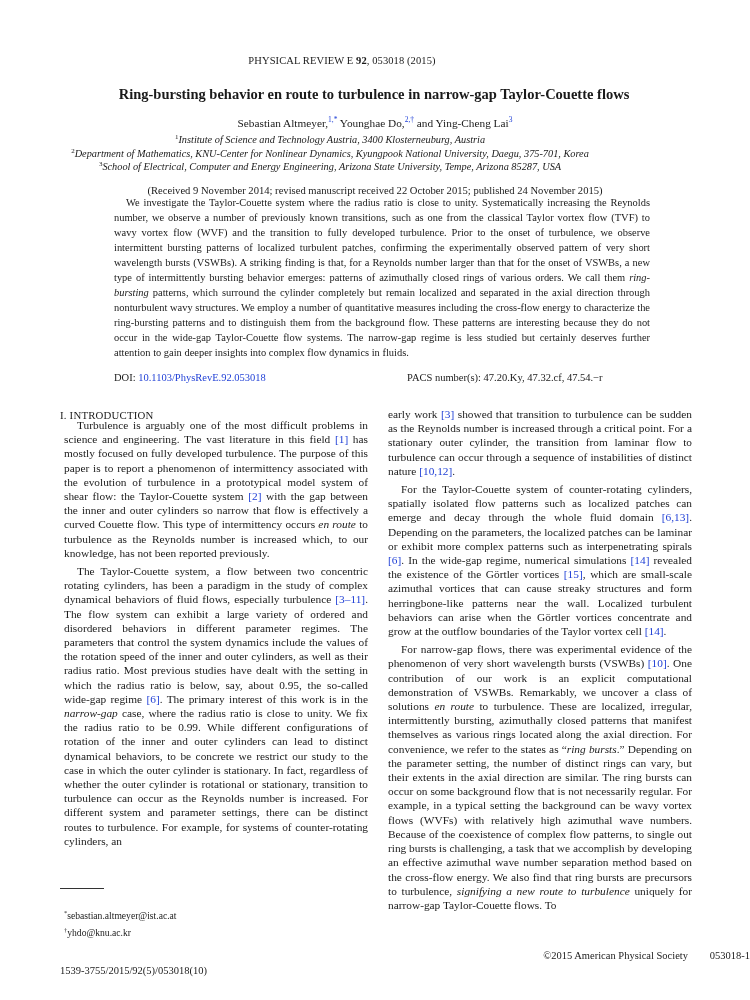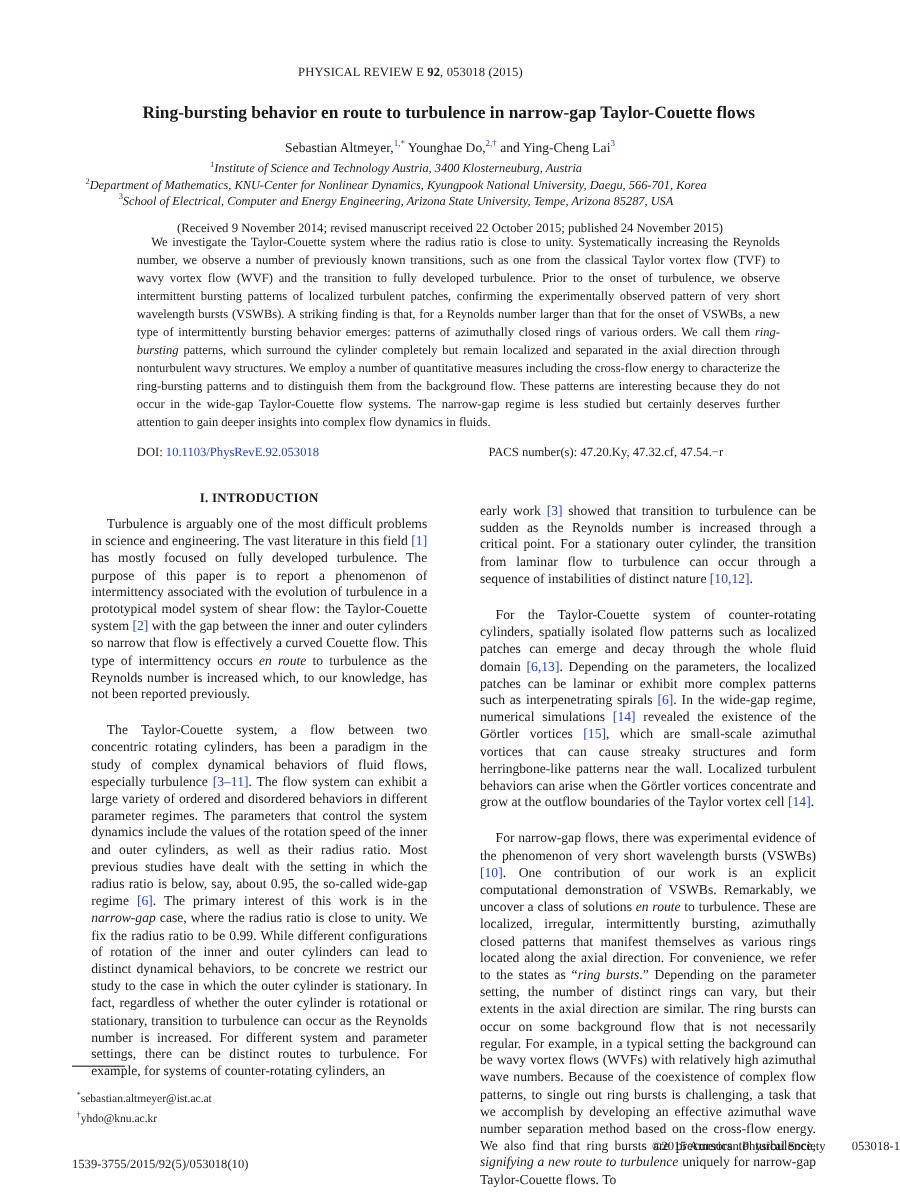--- a/index.html
+++ b/index.html
@@ -13,25 +13,25 @@
   .authors sup { color: #1f3fd6; font-size: 7.5px; }
   .affil { position: absolute; left: 0; width: 660px; font-size: 10.3px; font-style: italic; }
   .affil sup { font-style: normal; font-size: 7px; }
   .received { position: absolute; top: 185px; left: 0; width: 750px; font-size: 10.6px; }
   .abstract { position: absolute; top: 195px; left: 114px; width: 536px; font-size: 10.45px; line-height: 15px;
               text-align: justify; text-indent: 12px; }
   .doi { position: absolute; top: 372px; left: 114px; font-size: 10.5px; }
   .doi a, .link { color: #1f3fd6; text-decoration: none; }
   .pacs { position: absolute; top: 372px; left: 407px; font-size: 10.5px; }
   .col { position: absolute; width: 312px; font-size: 11.35px; line-height: 14.2px; text-align: justify; }
-  .col p { margin: 16px; text-indent: 13px; }
+  .col p { margin: 4px; text-indent: 13px; }
   .col p.noindent { text-indent: 0; }
   .lcol { left: 60px; top: 414px; }
   .rcol { left: 384px; top: 403px; }
-  .section-head { position: absolute; top: 409px; left: 60px; width: 312px; text-align: center; font-weight: bold; font-size: 10.8px; letter-spacing: 0.2px; }
+  .section-head { position: absolute; top: 409px; left: 60px; width: 312px; text-align: left; font-weight: normal; font-size: 10.8px; letter-spacing: 0.2px; }
   .ref { color: #1f3fd6; }
   .fn-rule { position: absolute; top: 888px; left: 60px; width: 44px; border-top: 1px solid #333; }
   .footnotes { position: absolute; top: 906px; left: 64px; font-size: 9.6px; line-height: 13.5px; }
   .footnotes sup { font-size: 6.5px; }
   .footer { position: absolute; top: 950px; font-size: 10.5px; }
   .foot-left { left: 60px; margin-top: 15px; }
   .foot-mid { left: 0; width: 750px; text-align: right; }
   .foot-right { right: 62px; }
   em, i { font-style: italic; }
 </style>
@@ -43,21 +43,21 @@
   <b>92</b><span>, 053018 (2015)</span>
 </div>
 
 <div class="title center">Ring-bursting behavior en route to turbulence in narrow-gap Taylor-Couette flows</div>
 
 <div class="authors center">
   <span>Sebastian Altmeyer,</span><sup>1,*</sup><span> Younghae Do,</span><sup>2,†</sup><span> and Ying-Cheng Lai</span><sup>3</sup>
 </div>
 
 <div class="affil center" style="top:133px"><sup>1</sup><span>Institute of Science and Technology Austria, 3400 Klosterneuburg, Austria</span></div>
-<div class="affil center" style="top:147px"><sup>2</sup><span>Department of Mathematics, KNU-Center for Nonlinear Dynamics, Kyungpook National University, Daegu, 566-701, Korea</span></div>
+<div class="affil center" style="top:147px"><sup>2</sup><span>Department of Mathematics, KNU-Center for Nonlinear Dynamics, Kyungpook National University, Daegu, 375-701, Korea</span></div>
 <div class="affil center" style="top:160px"><sup>3</sup><span>School of Electrical, Computer and Energy Engineering, Arizona State University, Tempe, Arizona 85287, USA</span></div>
 
 <div class="received center">(Received 9 November 2014; revised manuscript received 22 October 2015; published 24 November 2015)</div>
 
 <div class="abstract">
   <span>We investigate the Taylor-Couette system where the radius ratio is close to unity. Systematically increasing the Reynolds number, we observe a number of previously known transitions, such as one from the classical Taylor vortex flow (TVF) to wavy vortex flow (WVF) and the transition to fully developed turbulence. Prior to the onset of turbulence, we observe intermittent bursting patterns of localized turbulent patches, confirming the experimentally observed pattern of very short wavelength bursts (VSWBs). A striking finding is that, for a Reynolds number larger than that for the onset of VSWBs, a new type of intermittently bursting behavior emerges: patterns of azimuthally closed rings of various orders. We call them </span><i>ring-bursting</i><span> patterns, which surround the cylinder completely but remain localized and separated in the axial direction through nonturbulent wavy structures. We employ a number of quantitative measures including the cross-flow energy to characterize the ring-bursting patterns and to distinguish them from the background flow. These patterns are interesting because they do not occur in the wide-gap Taylor-Couette flow systems. The narrow-gap regime is less studied but certainly deserves further attention to gain deeper insights into complex flow dynamics in fluids.</span>
 </div>
 
 <div class="doi">
   <span>DOI: </span><a>10.1103/PhysRevE.92.053018</a>

